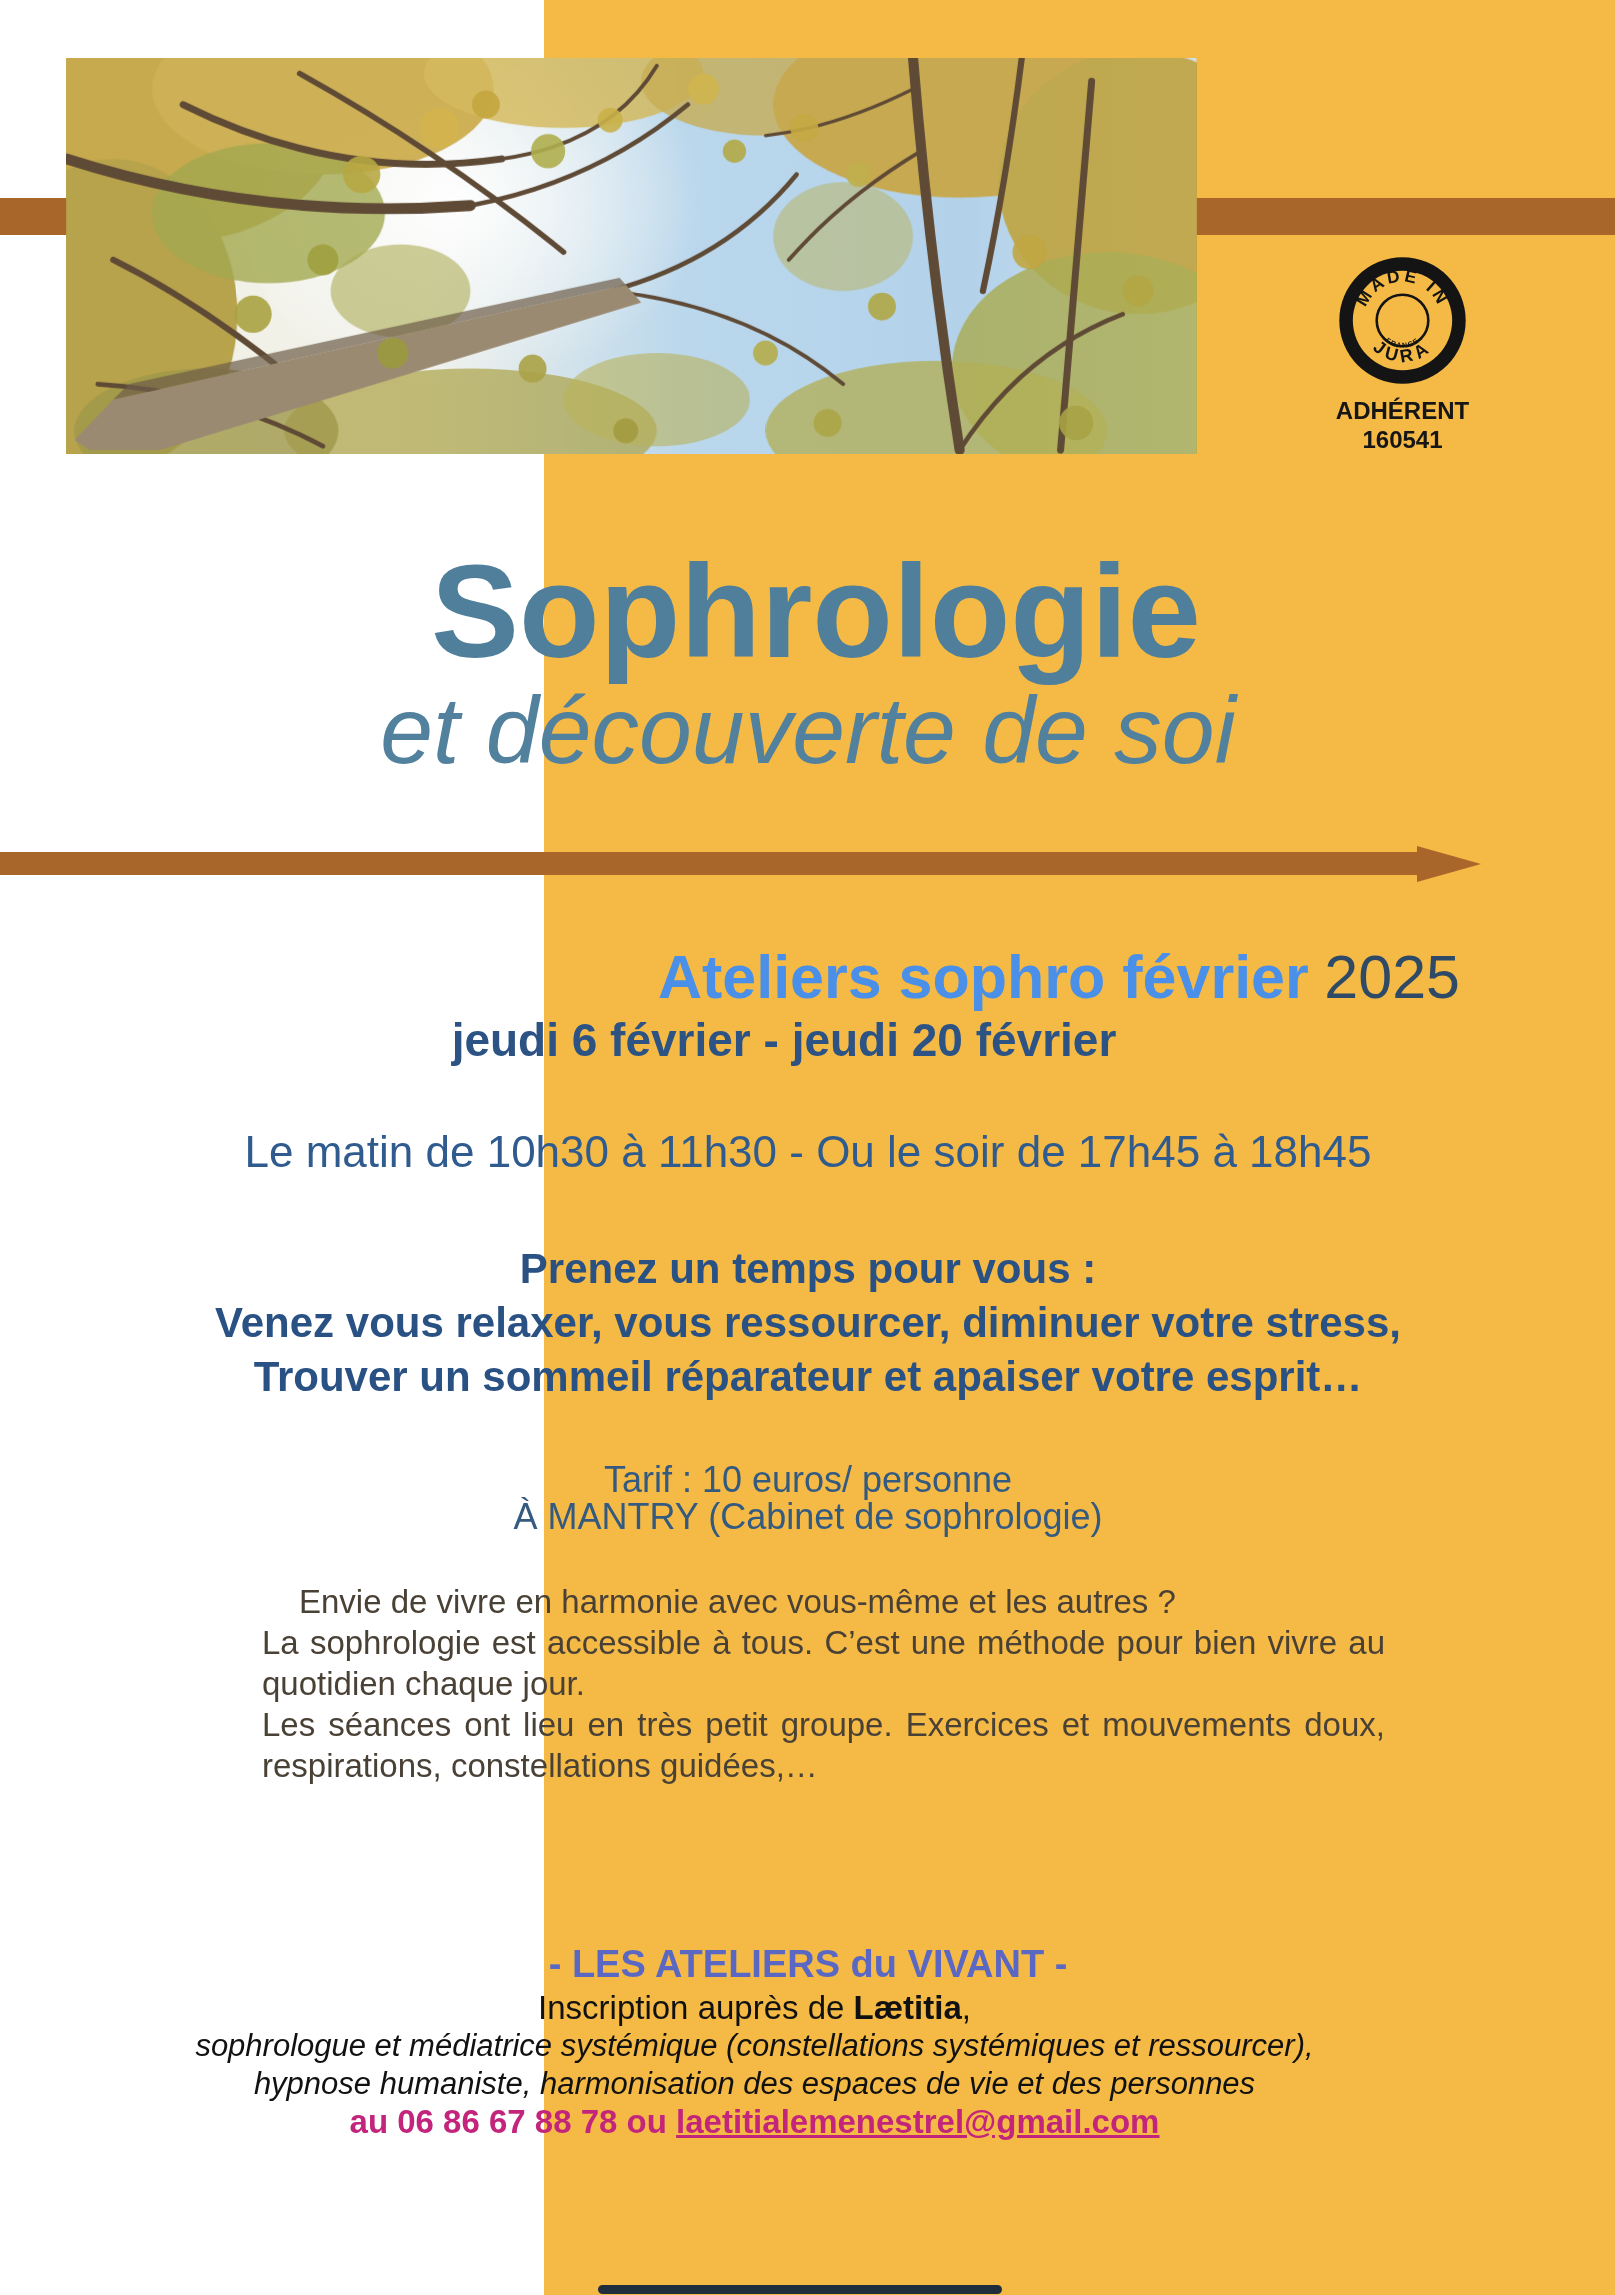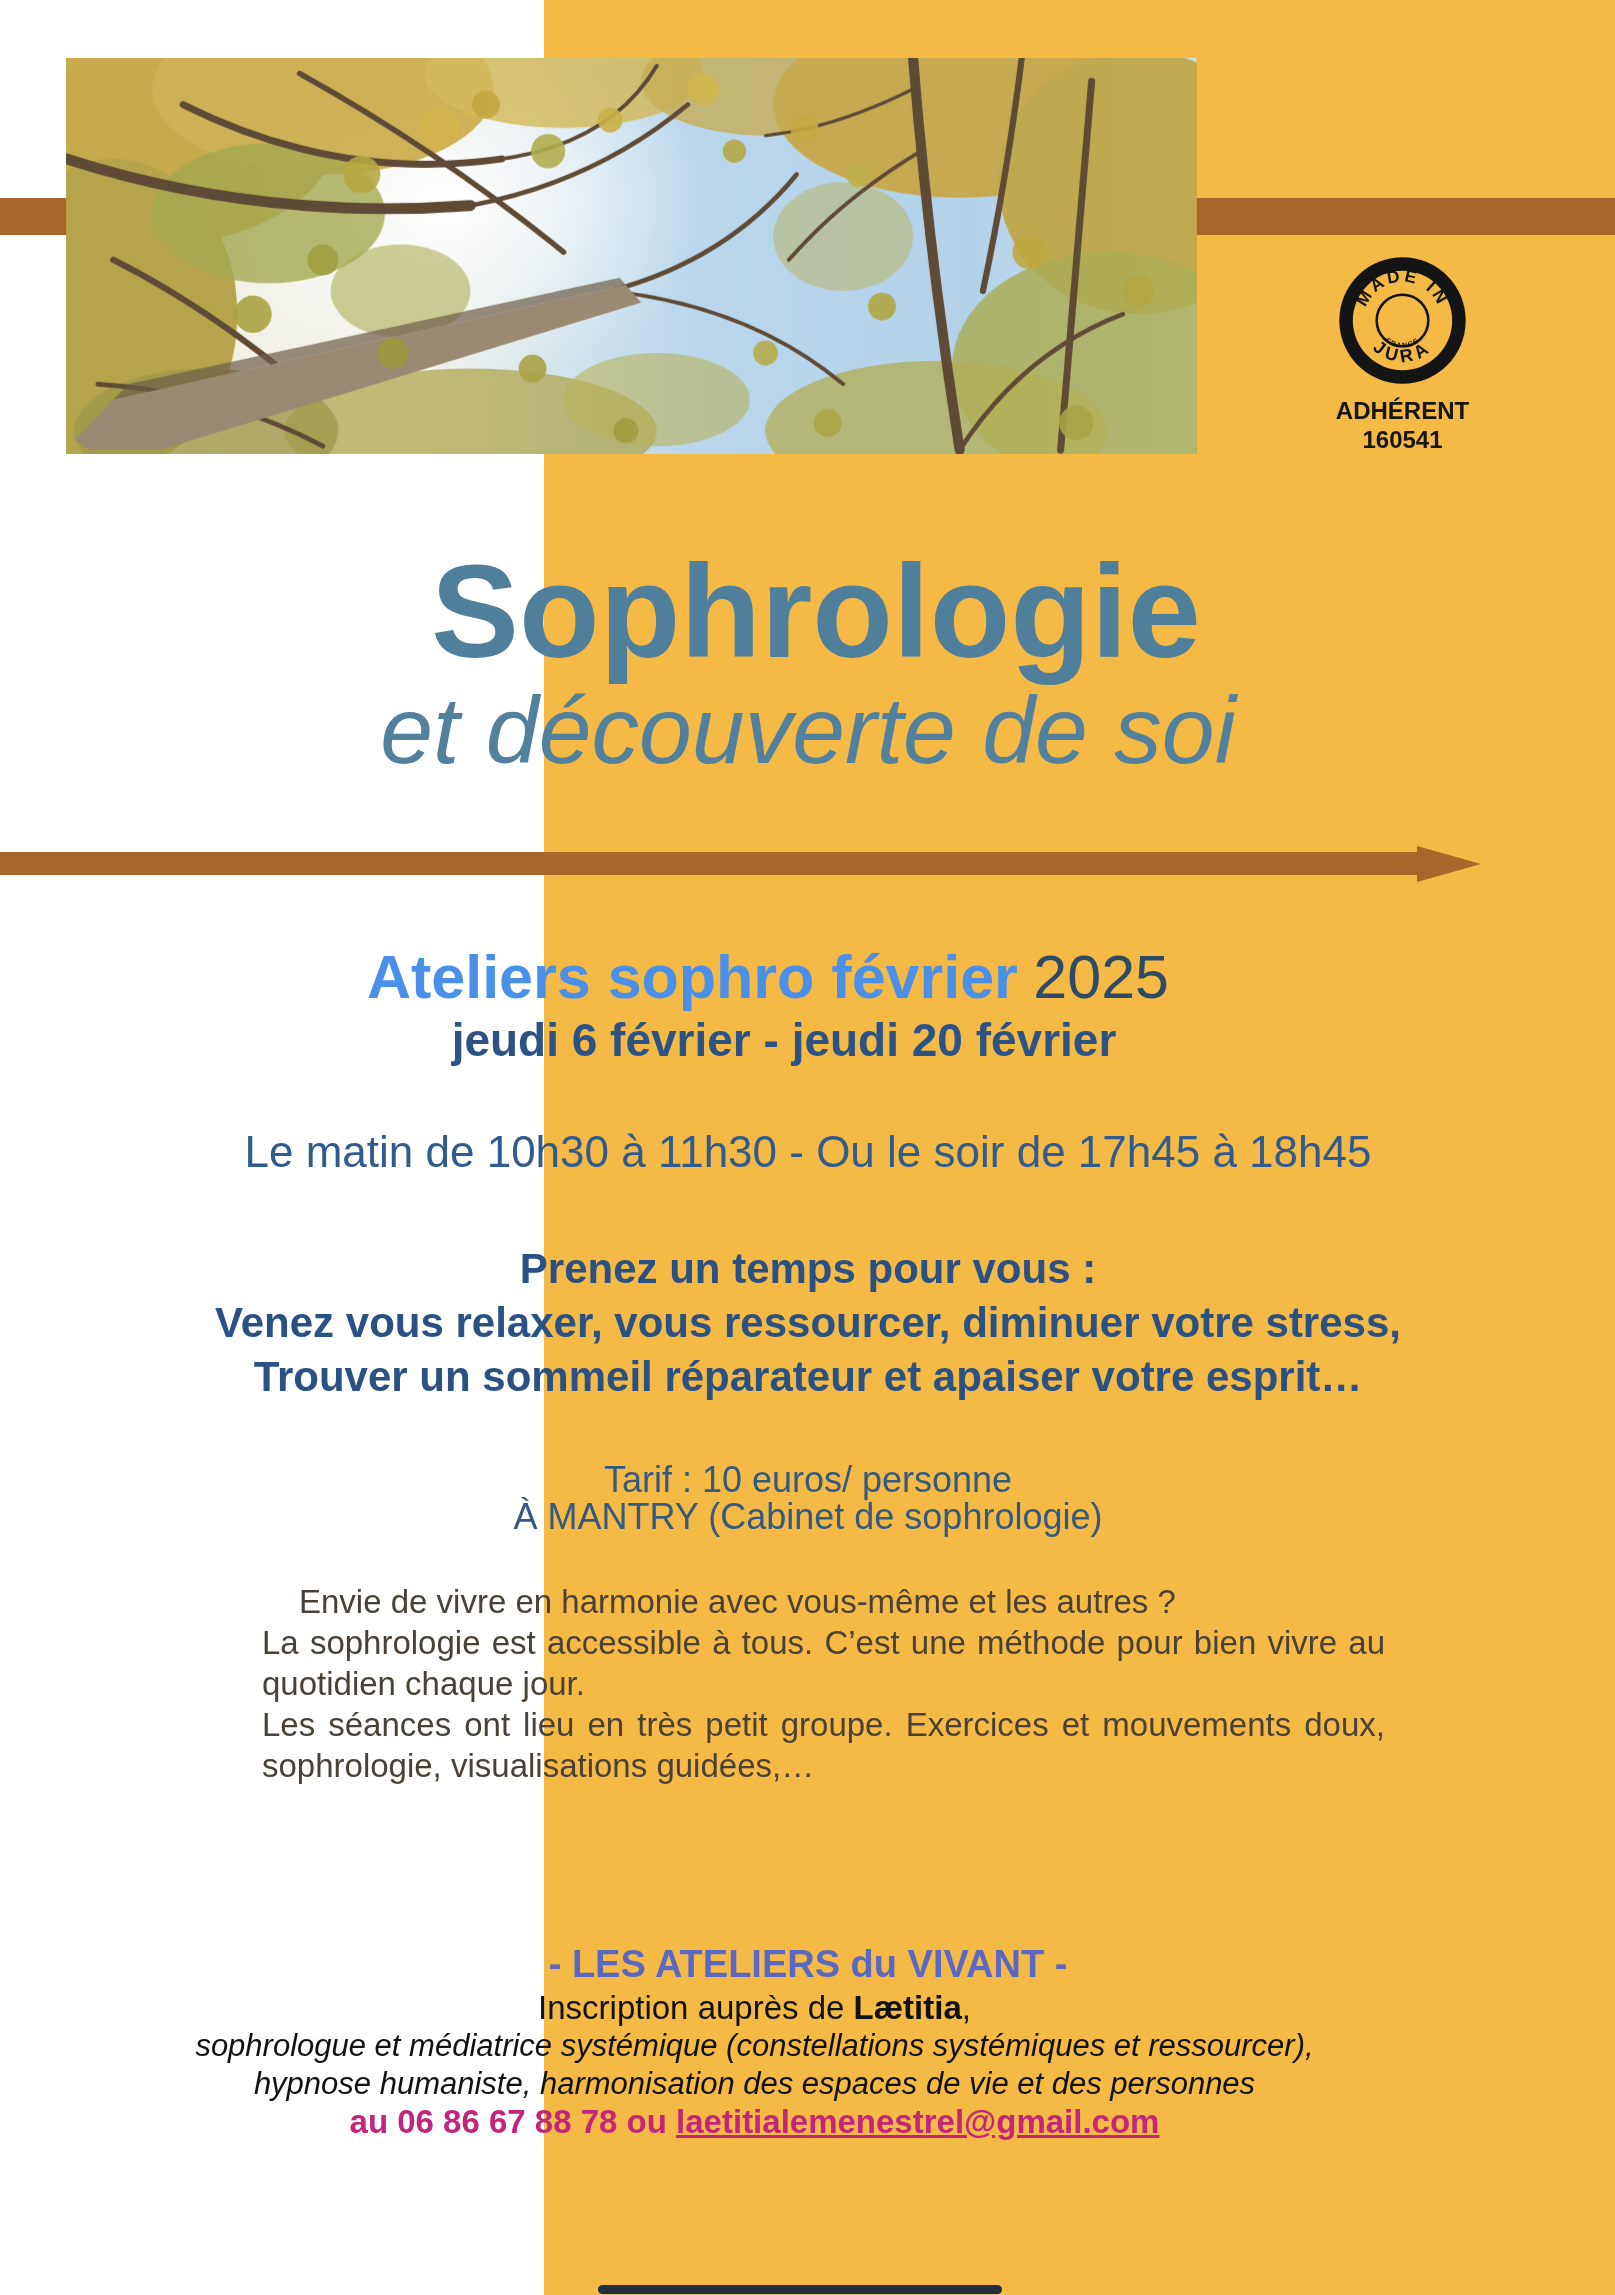--- a/index.html
+++ b/index.html
@@ -15,21 +15,21 @@
   .adherent{left:1299px;top:396px;width:207px;text-align:center;color:#161616;
     font-weight:bold;font-size:24px;line-height:29px;}
   .title{left:0;top:535px;width:1616px;text-align:center;color:#4F7F9B;
     font-size:132px;font-weight:bold;line-height:1.05;margin:8px;}
   .subtitle{left:0;top:678px;width:1616px;text-align:center;color:#52819E;
     font-size:95px;font-style:italic;line-height:1.1;}
   .arrow-band{left:0;top:852px;width:1417px;height:23px;background:#A9662B;}
   .arrow-head{left:1417px;top:846px;width:0;height:0;
     border-top:18px solid transparent;border-bottom:18px solid transparent;
     border-left:64px solid #A9662B;}
-  .heading{left:0;top:944px;width:1460px;text-align:center;font-size:61px;line-height:1.1;padding-left:38px;}
+  .heading{left:0;top:944px;width:1460px;text-align:right;font-size:61px;line-height:1.1;}
   .heading .hb{color:#4A8FE8;font-weight:bold;margin-right:15.5px;}
   .heading .hy{color:#2E4A66;font-weight:normal;}
   .dates{left:0;top:1015px;width:1568px;text-align:center;color:#2C5384;
     font-weight:bold;font-size:46px;line-height:1.1;}
   .times{left:0;top:1128px;width:1616px;text-align:center;color:#2F5B8E;
     font-size:44px;line-height:1.1;}
   .pitch{left:0;top:1242px;width:1616px;text-align:center;color:#2A5183;
     font-weight:bold;font-size:42px;line-height:54px;}
   .tarif-block{left:0;top:1461px;width:1616px;text-align:center;color:#345A80;
     font-size:36px;line-height:37px;}
@@ -186,21 +186,21 @@
   <div class="abs tarif-block">
     <div>Tarif : 10 euros/ personne</div>
     <div>À MANTRY (Cabinet de sophrologie)</div>
   </div>
 
   <div class="abs description">
     <div class="dline indent">Envie de vivre en harmonie avec vous-même et les autres ?</div>
     <div class="dline fill">La sophrologie est accessible à tous. C’est une méthode pour bien vivre au</div>
     <div class="dline">quotidien chaque jour.</div>
     <div class="dline fill">Les séances ont lieu en très petit groupe. Exercices et mouvements doux,</div>
-    <div class="dline">sophrologie, visualisations guidées,…</div>
+    <div class="dline">respirations, constellations guidées,…</div>
   </div>
 
   <div class="abs footer-org">- LES ATELIERS du VIVANT -</div>
   <div class="abs footer-block">
     <div><span>Inscription auprès de </span><span class="name">Lætitia</span><span>,</span></div>
     <div class="italic-line">sophrologue et médiatrice systémique (constellations systémiques et ressourcer),</div>
     <div class="italic-line">hypnose humaniste, harmonisation des espaces de vie et des personnes</div>
     <div class="contact"><span>au </span><span>06 86 67 88 78</span><span> ou </span><a class="email" href="#">laetitialemenestrel@gmail.com</a></div>
   </div>
 

